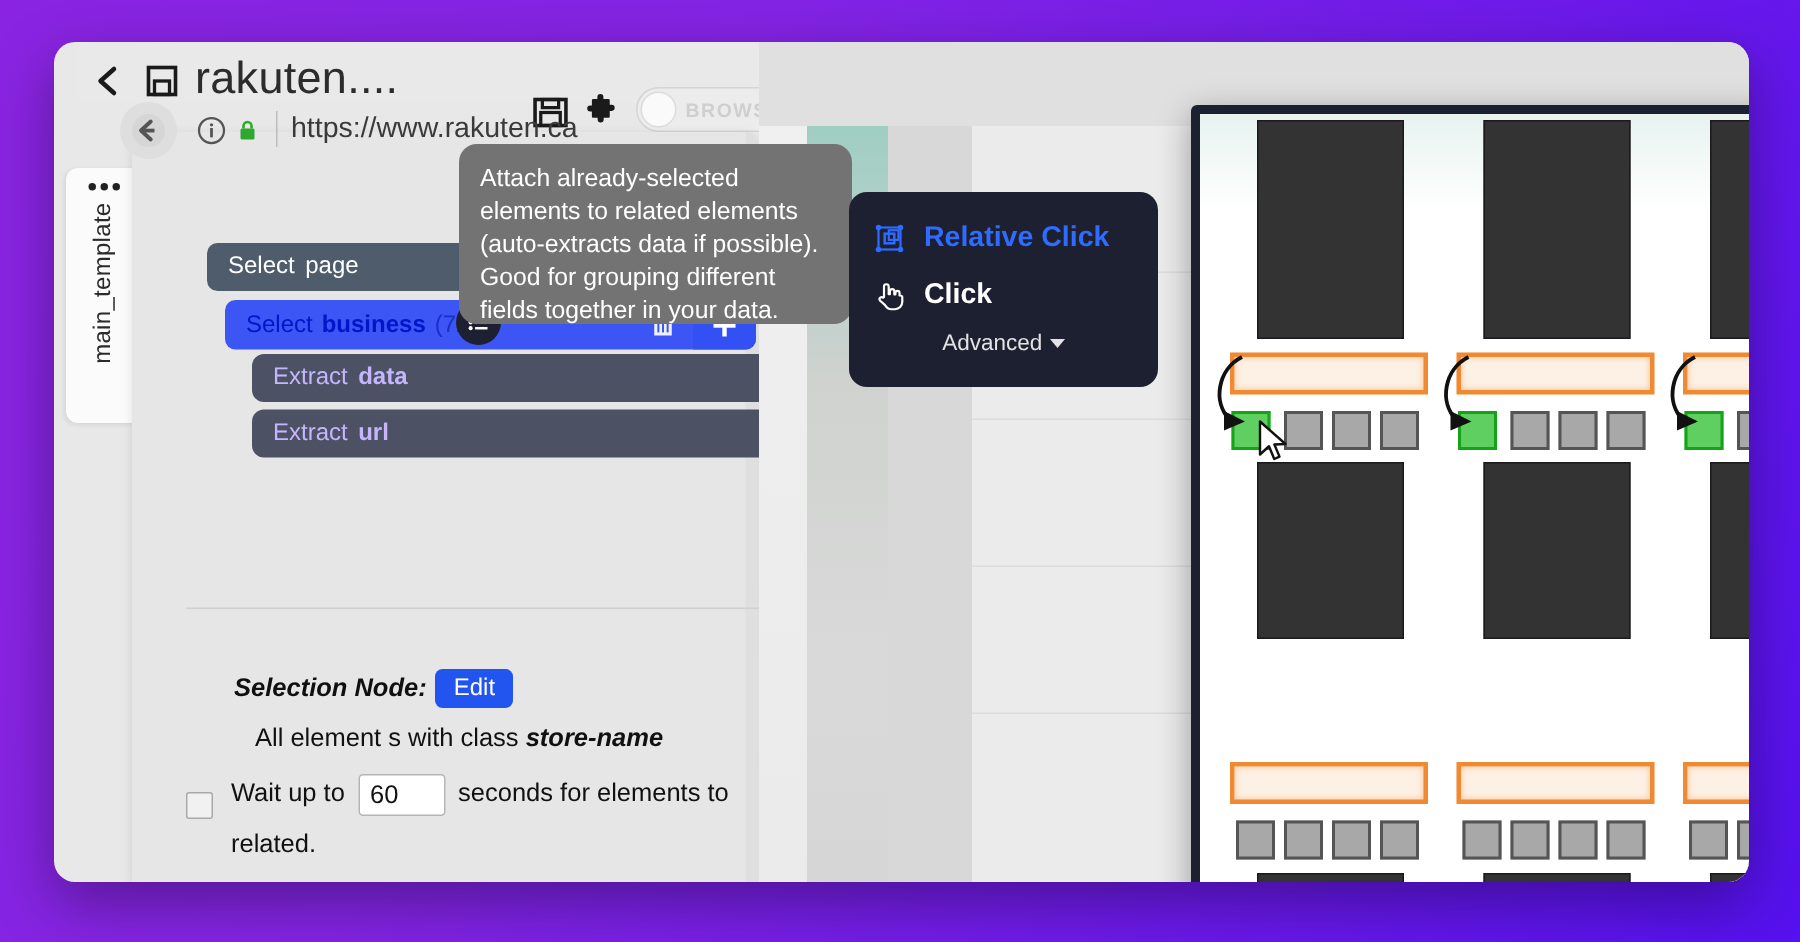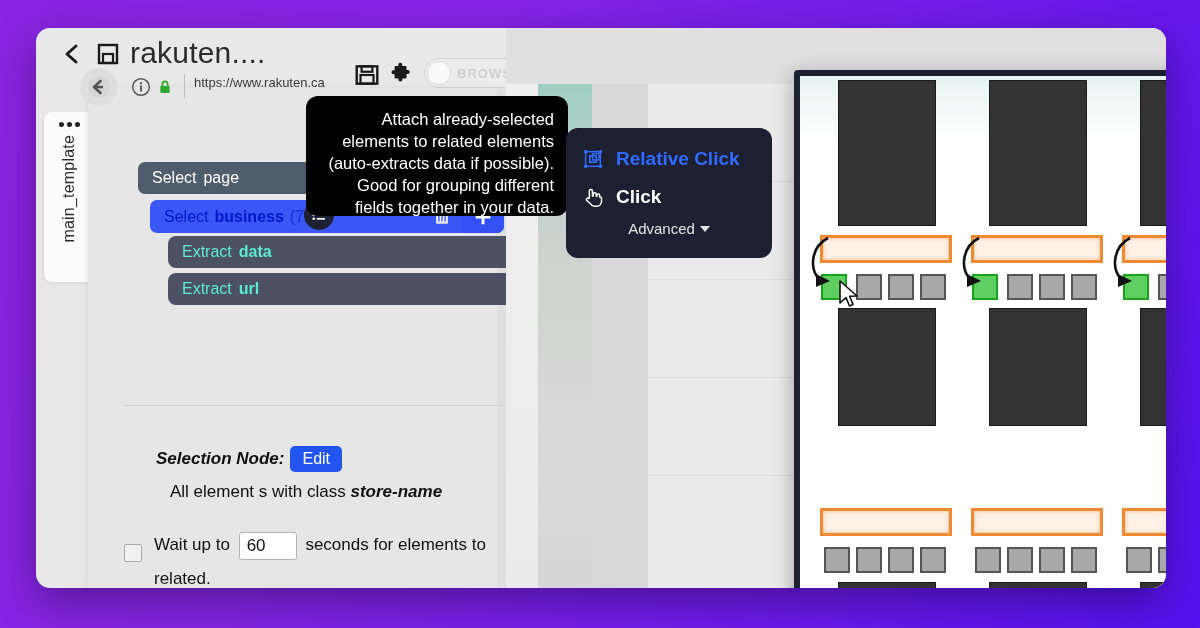--- a/index.html
+++ b/index.html
@@ -121,21 +121,21 @@
     background: #1d2030; display: flex; align-items: center; justify-content: center;
     z-index: 7;
   }
 
   .row-extract {
     position: absolute; left: 132px;
     width: 350px; height: 32px;
     background: #4c5164;
     border-radius: 8px;
     display: flex; align-items: center; padding-left: 14px;
-    color: #5eead4; font-size: 16px;
+    color: #c4b5fd; font-size: 16px;
   }
   .row-extract b { margin-left: 7px; font-weight: 700; }
   #row-extract-name { top: 208px; }
   #row-extract-url  { top: 245px; }
 
   #get-data-btn {
     position: absolute; left: 368px; top: 296px;
     width: 114px; height: 41px;
     background: #2255f0; color: #fff;
     border-radius: 7px;
@@ -158,21 +158,21 @@
     margin: 28px 0 0 32px;
   }
   .sel-node-line .lbl { font-style: italic; font-weight: 700; font-size: 17px; color: #101010; }
   #edit-btn {
     background: #2255f0; color: #fff; border-radius: 5px;
     padding: 4px 12px; font-size: 16px;
   }
   .sel-desc { margin: 10px 0 0 46px; font-size: 17px; color: #111; }
   .sel-desc b { font-weight: 700; font-style: italic; }
 
-  .opt-row { display: flex; align-items: flex-start; gap: 12px; margin-top: 26px; }
+  .opt-row { display: flex; align-items: flex-start; gap: 12px; margin-top: 10px; }
   .opt-row .cb {
     width: 18px; height: 18px; border: 1px solid #a9a9a9;
     background: #f1f1f1; border-radius: 2px; flex: none; margin-top: 16px;
   }
   .opt-text { font-size: 17px; color: #111; line-height: 34px; max-width: 350px; }
   #wait-input {
     display: inline-block; width: 58px; height: 28px;
     border: 1px solid #b5b5b5; background: #fff; border-radius: 3px;
     text-align: left; padding: 0 7px; font-size: 17px; line-height: 26px;
     vertical-align: middle; margin: 0 4px; color: #111;
@@ -199,21 +199,21 @@
   #back-circle {
     position: absolute; left: 44px; top: 40px;
     width: 38px; height: 38px; border-radius: 50%;
     background: #dedede; display: flex; align-items: center; justify-content: center;
   }
   #info-ico { position: absolute; left: 95px; top: 49px; width: 20px; height: 20px; }
   #lock-ico { position: absolute; left: 121px; top: 49px; width: 16px; height: 20px; }
   #url-sep  { position: absolute; left: 148px; top: 46px; width: 1px; height: 24px; background: #bdbdbd; }
   #url-text {
     position: absolute; left: 158px; top: 47px;
-    font-size: 13px; color: #3a3a3a; white-space: nowrap;
+    font-size: 19px; color: #3a3a3a; white-space: nowrap;
   }
 
   
   #site-content {
     position: absolute; left: 556px; top: 56px;
     width: 574px; height: 504px;
     background: #d8d8d8;
     overflow: hidden;
   }
   #site-col {
@@ -263,24 +263,24 @@
     background: #a8a8a8; border: 2px solid #555;
   }
   .d-chip.green { background: #5fcf61; border: 2px solid #15a31a; }
   .d-arrow { position: absolute; }
   #cursor-arrow { position: absolute; left: 38px; top: 204px; width: 22px; height: 30px; z-index: 9; }
 
   
   #tooltip {
     position: absolute; left: 270px; top: 68px;
     width: 262px; height: 120px;
-    background: #000000;
+    background: #737373;
     border-radius: 12px;
     color: #fff; font-size: 16.5px; line-height: 22px;
-    text-align: right;
+    text-align: left;
     padding: 12px 14px 0 14px;
     z-index: 20;
   }
   #tooltip-tail {
     position: absolute; left: 514px; top: 140px;
     width: 36px; height: 42px; z-index: 19;
   }
 
   
   #ctx-menu {

